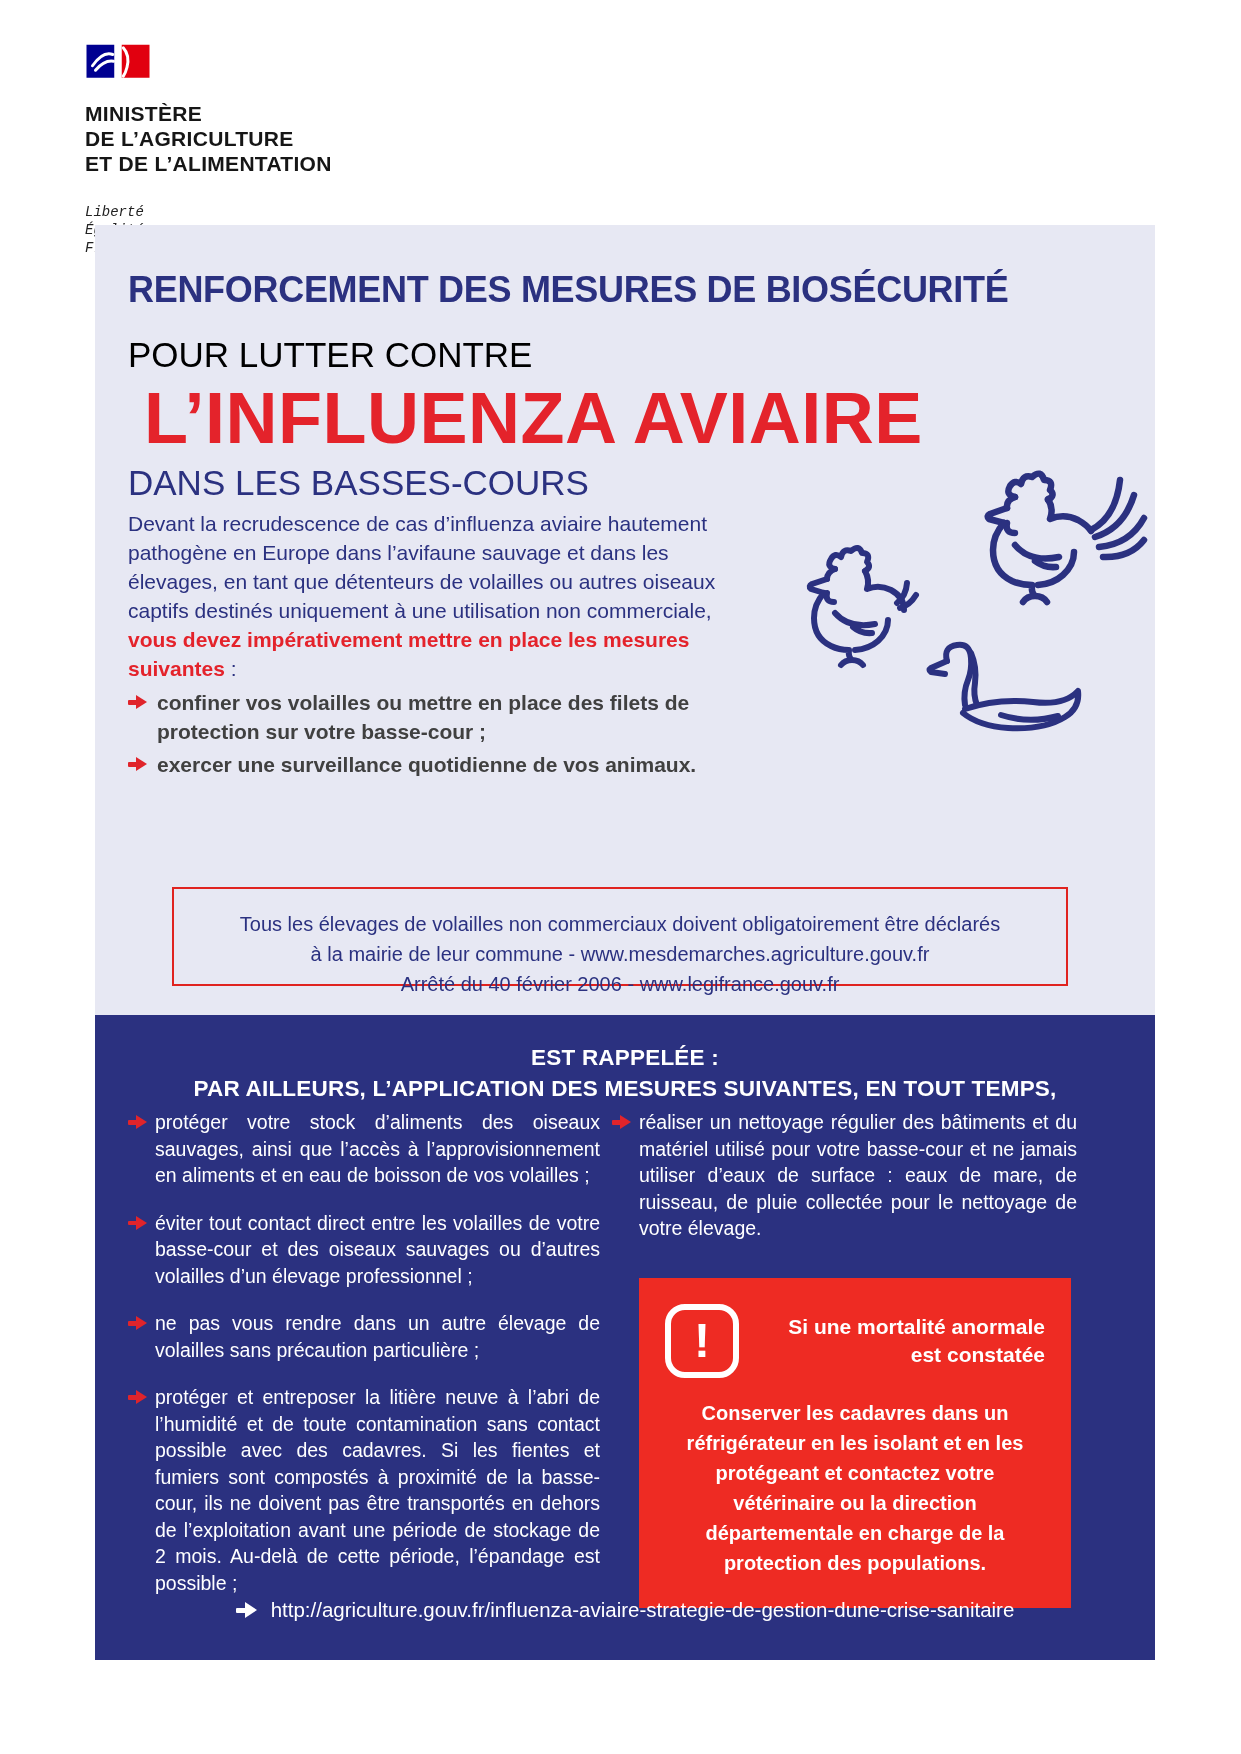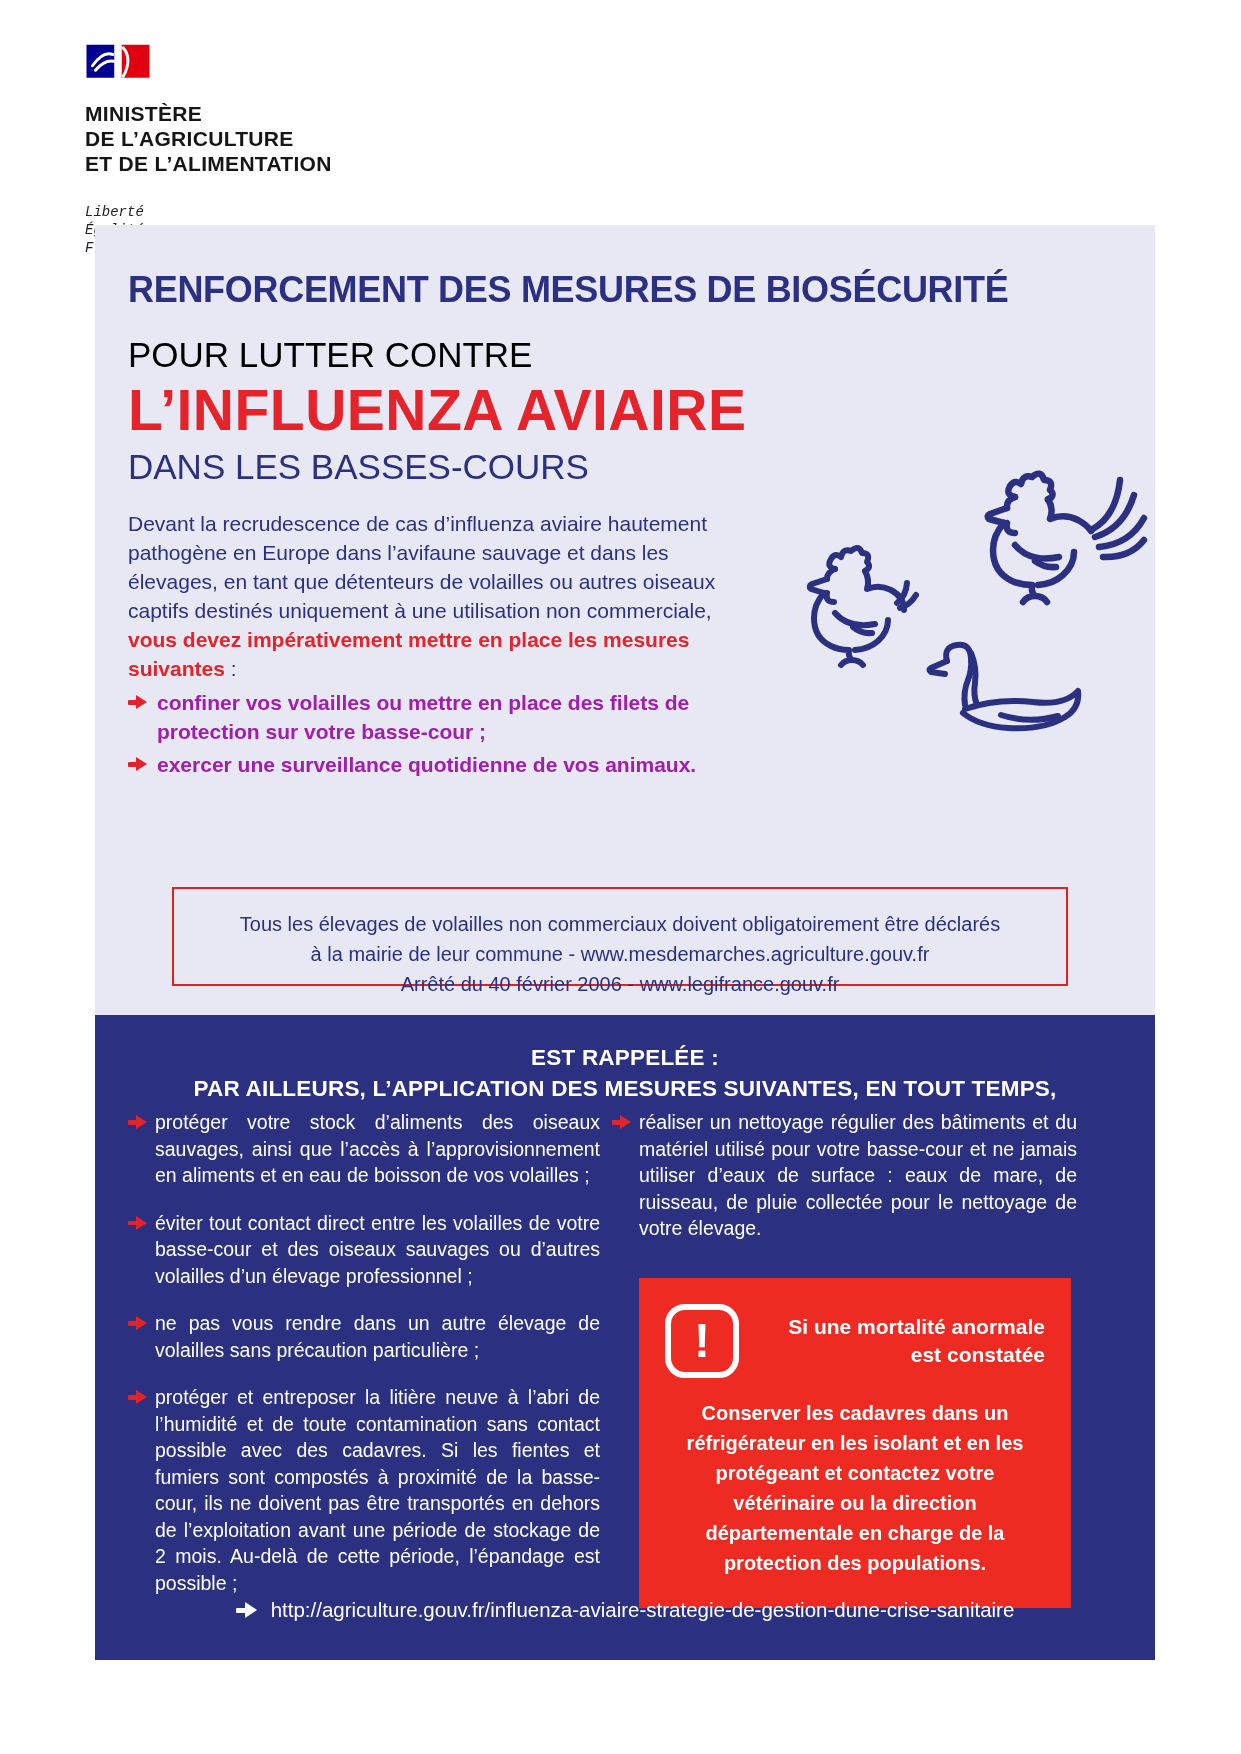--- a/index.html
+++ b/index.html
@@ -10,27 +10,27 @@
   
   .logo { position:absolute; left:85px; top:40px; }
   .ministry { margin-top:13px; font-weight:700; font-size:21px; line-height:25px; color:#161616; letter-spacing:0.3px; }
   .motto { margin-top:27px; font-family:Liberation Mono, monospace; font-style:italic; font-size:14px; line-height:18px; color:#222; }
 
   
   .panel-light { position:absolute; left:95px; top:225px; width:1060px; height:790px; background:#e7e8f3; }
   .hero-titles { position:absolute; left:33px; top:44px; }
   .t1 { font-size:36px; font-weight:800; color:#2b3180; letter-spacing:-0.3px; }
   .t2 { margin-top:24px; font-size:35px; font-weight:400; color:#000000; }
-  .t3 { margin-top:2px; font-size:57px; font-weight:800; color:#e4232b; letter-spacing:0.5px; }
+  .t3 { margin-top:2px; font-size:72px; font-weight:800; color:#e4232b; letter-spacing:0.5px;margin-left:16px; }
   .t4 { margin-top:4px; font-size:35px; font-weight:400; color:#2b3180; }
 
   .intro { position:absolute; left:33px; top:284px; width:640px; font-size:21px; line-height:29px; color:#2b3180; }
   .intro-text { width:592px; display:block; }
   .intro-em { color:#e4232b; font-weight:700; }
-  .rbullets { margin-top:5px; color:#a21caf; font-weight:700; }
+  .rbullets { margin-top:5px; color:#404040; font-weight:700; }
   .rbullet { position:relative; padding-left:29px; margin-top:4px; }
 
   
   .arr { position:absolute; left:0; top:7px; width:20px; height:14px; color:#e0242b; }
   .arr::before { content:""; position:absolute; left:0; top:5px; width:9px; height:4.5px; background:currentColor; border-radius:1px; }
   .arr::after  { content:""; position:absolute; left:8px; top:0; width:0; height:0;
                  border-left:11px solid currentColor; border-top:7px solid transparent; border-bottom:7px solid transparent; }
   .arr-inline { position:relative; display:inline-block; width:22px; height:14px; margin-right:13px; color:#ffffff; }
   .arr-inline::before { content:""; position:absolute; left:0; top:5px; width:10px; height:5px; background:currentColor; border-radius:1px; }
   .arr-inline::after  { content:""; position:absolute; left:9px; top:-1px; width:0; height:0;

